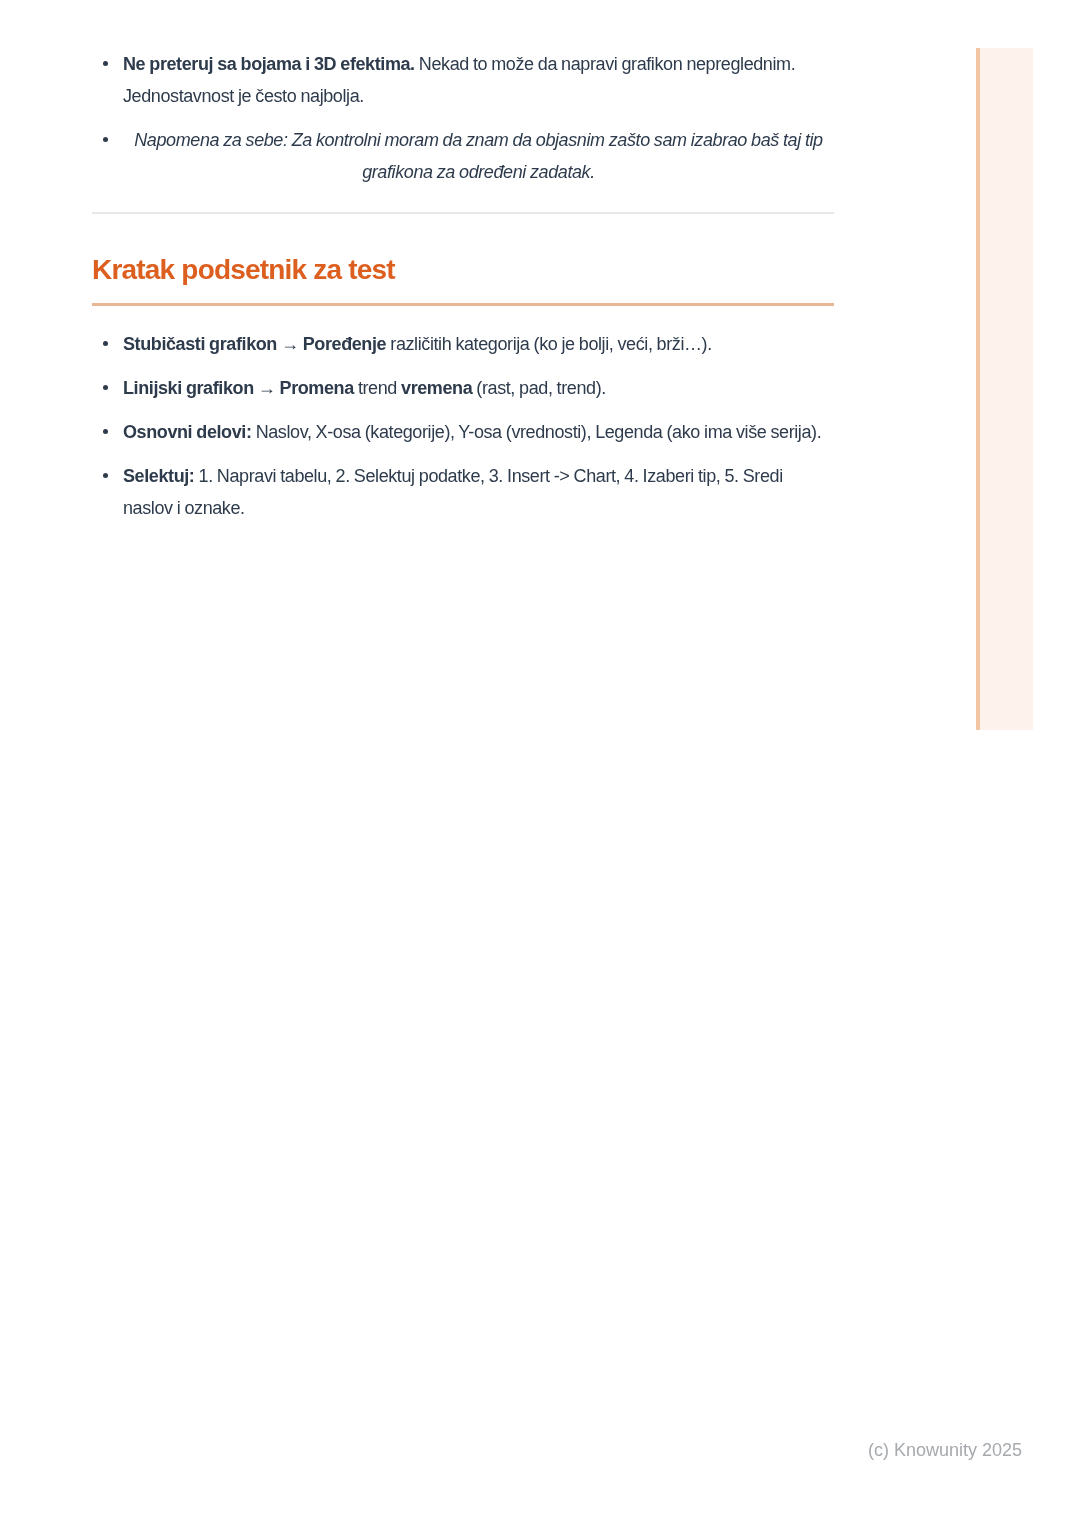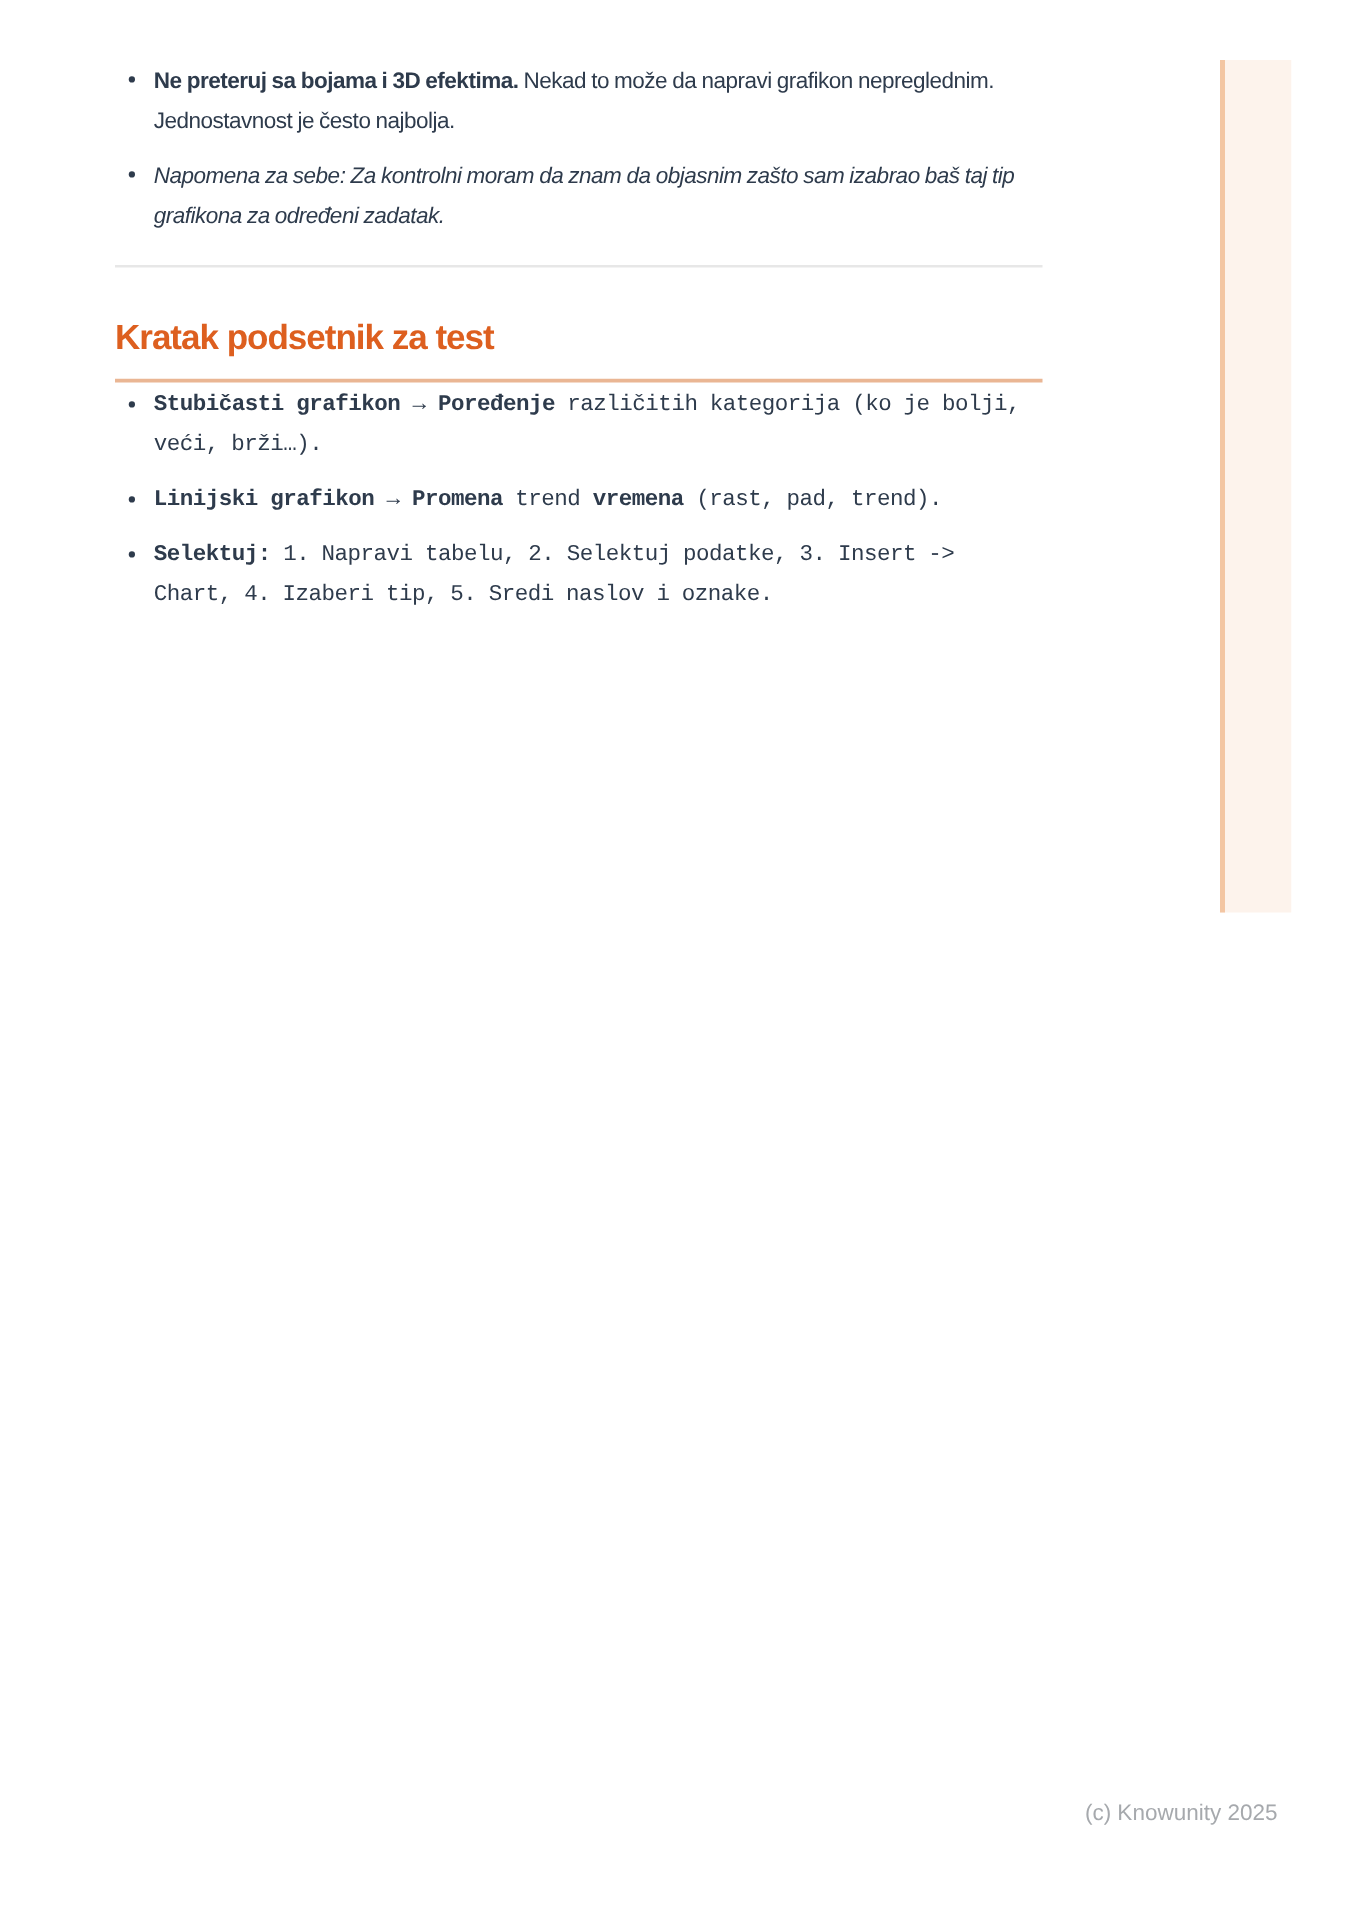--- a/index.html
+++ b/index.html
@@ -47,37 +47,37 @@
   }
   ul.bullet-list li::before{
     content:"";
     position:absolute;
     left:-20px;top:13px;
     width:5px;height:5px;
     border-radius:50%;
     background:var(--text-dark);
   }
   ul.bullet-list li .b{font-weight:bold;}
-  ul.bullet-list li.italic{font-style:italic;}
+  ul.bullet-list li.italic{font-style:italic;text-align:center;}
   hr.divider{
     border:none;
     border-top:2px solid var(--divider-gray);
     margin:24px 0 0 0;
   }
   h1.section-title{
     margin:38px 0 0 0;
     padding:0 0 16px 0;
     font-size:28px;
     line-height:1.25;
     letter-spacing:-0.8px;
     font-weight:bold;
     color:var(--accent-orange);
     border-bottom:3px solid var(--underline-orange);
   }
-  ul.reminder{margin-top:2px;font-family:Liberation Mono, monospace;}
+  ul.reminder{margin-top:22px;}
   .footer{
     position:absolute;
     right:70px;top:1440px;
     font-size:18px;
     color:var(--footer-gray);
     letter-spacing:0;
   }
 </style>
 </head>
 <body>
@@ -91,18 +91,19 @@
         <li class="italic"><span>Napomena za sebe: Za kontrolni moram da znam da objasnim zašto sam izabrao baš taj tip grafikona za određeni zadatak.</span></li>
       </ul>
 
     <hr class="divider">
 
     <h1 class="section-title">Kratak podsetnik za test</h1>
 
     <ul class="bullet-list reminder">
         <li><span class="b">Stubičasti grafikon</span><span> → </span><span class="b">Poređenje</span><span> različitih kategorija (ko je bolji, veći, brži…).</span></li>
         <li><span class="b">Linijski grafikon</span><span> → </span><span class="b">Promena</span><span> trend </span><span class="b">vremena</span><span> (rast, pad, trend).</span></li>
+        <li><span class="b">Osnovni delovi:</span><span> Naslov, X-osa (kategorije), Y-osa (vrednosti), Legenda (ako ima više serija).</span></li>
         <li><span class="b">Selektuj:</span><span> 1. Napravi tabelu, 2. Selektuj podatke, 3. Insert -&gt; Chart, 4. Izaberi tip, 5. Sredi naslov i oznake.</span></li>
       </ul>
   </main>
 
   <div class="footer">(c) Knowunity 2025</div>
 </div>
 
 </body></html>

